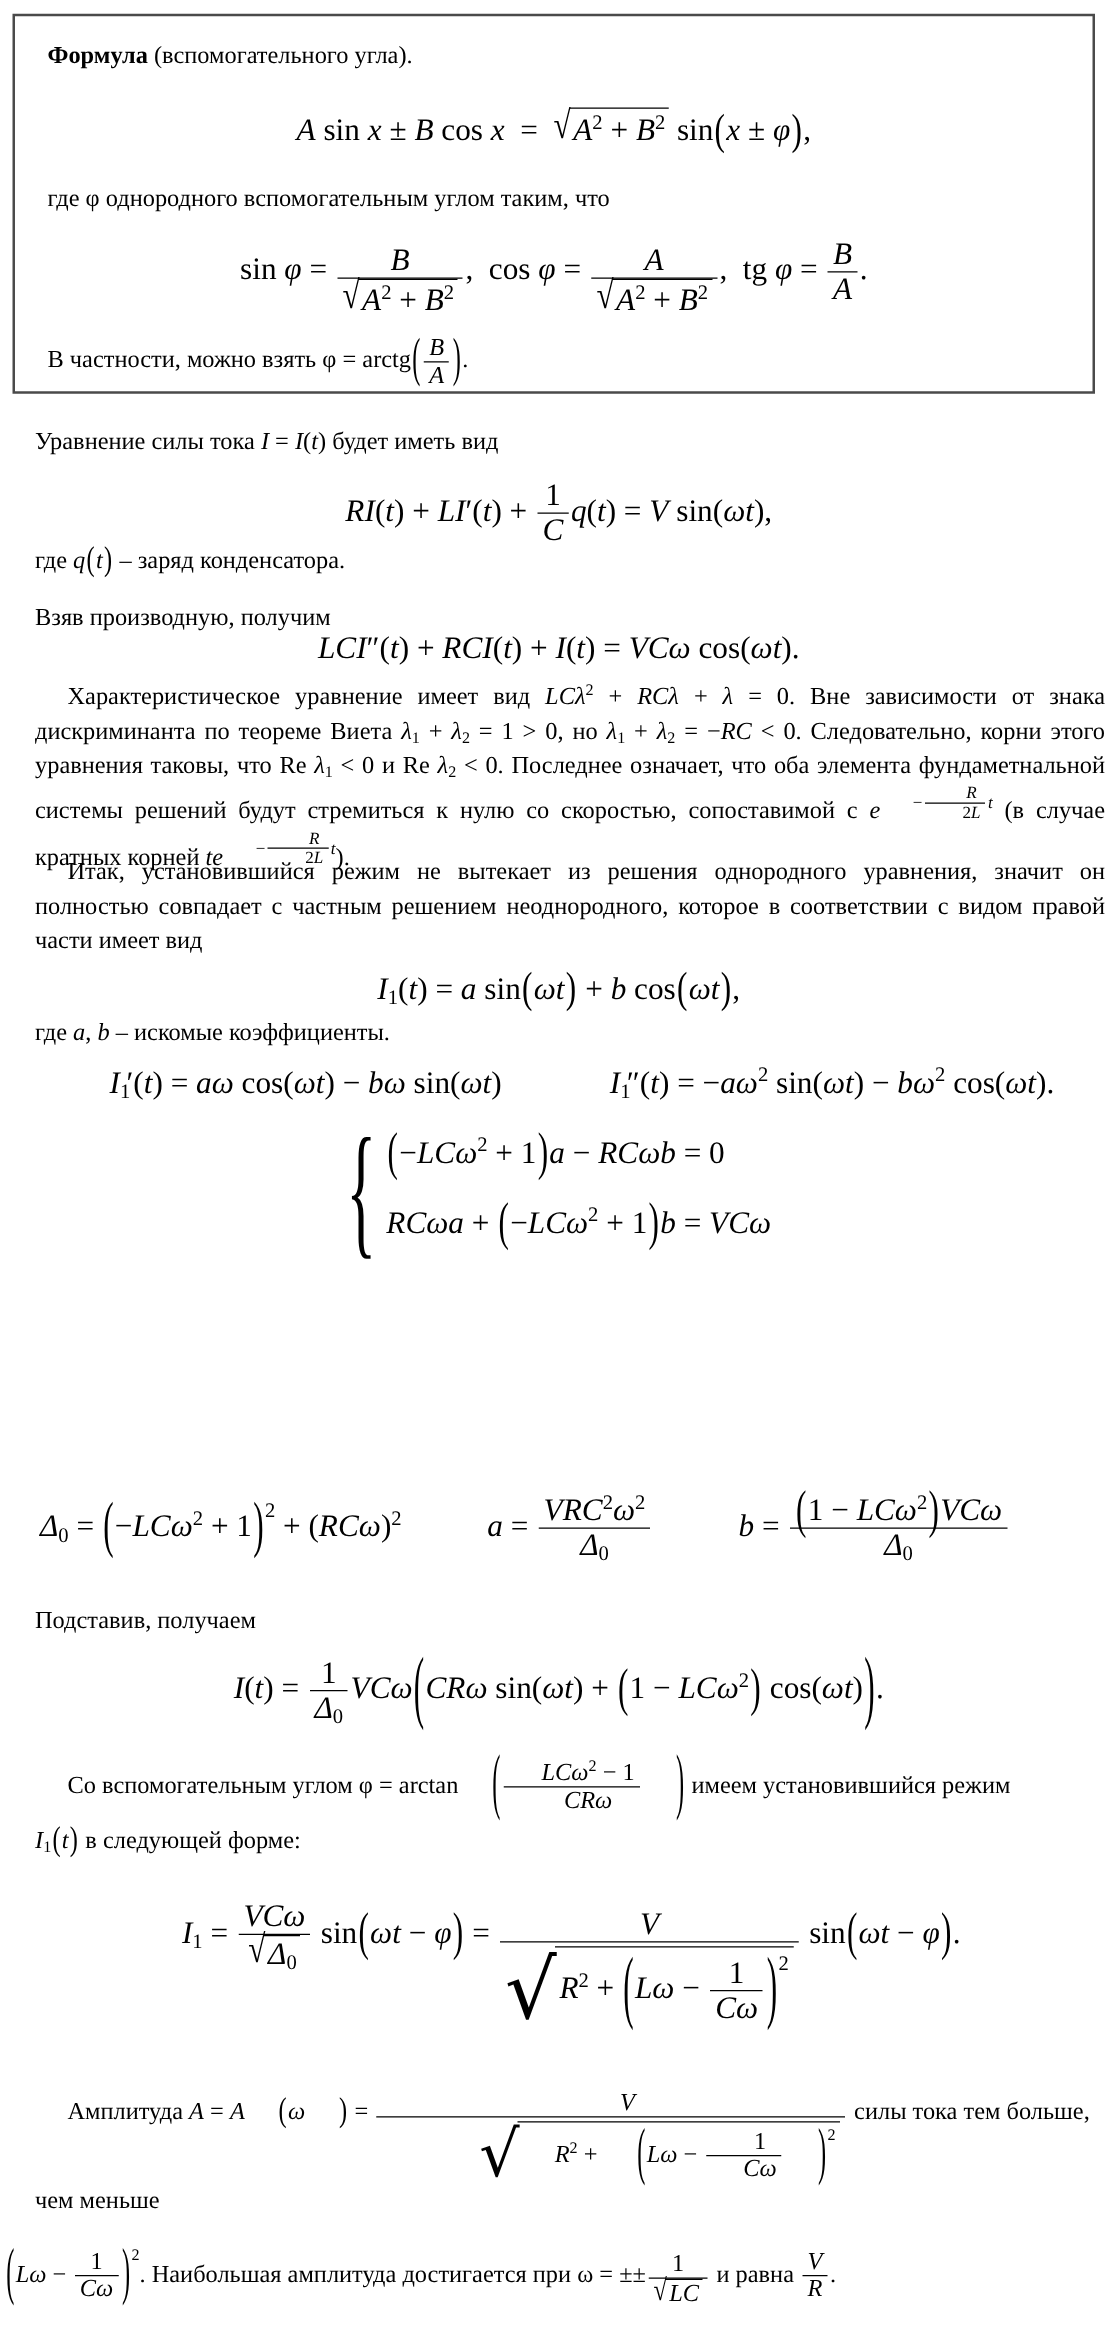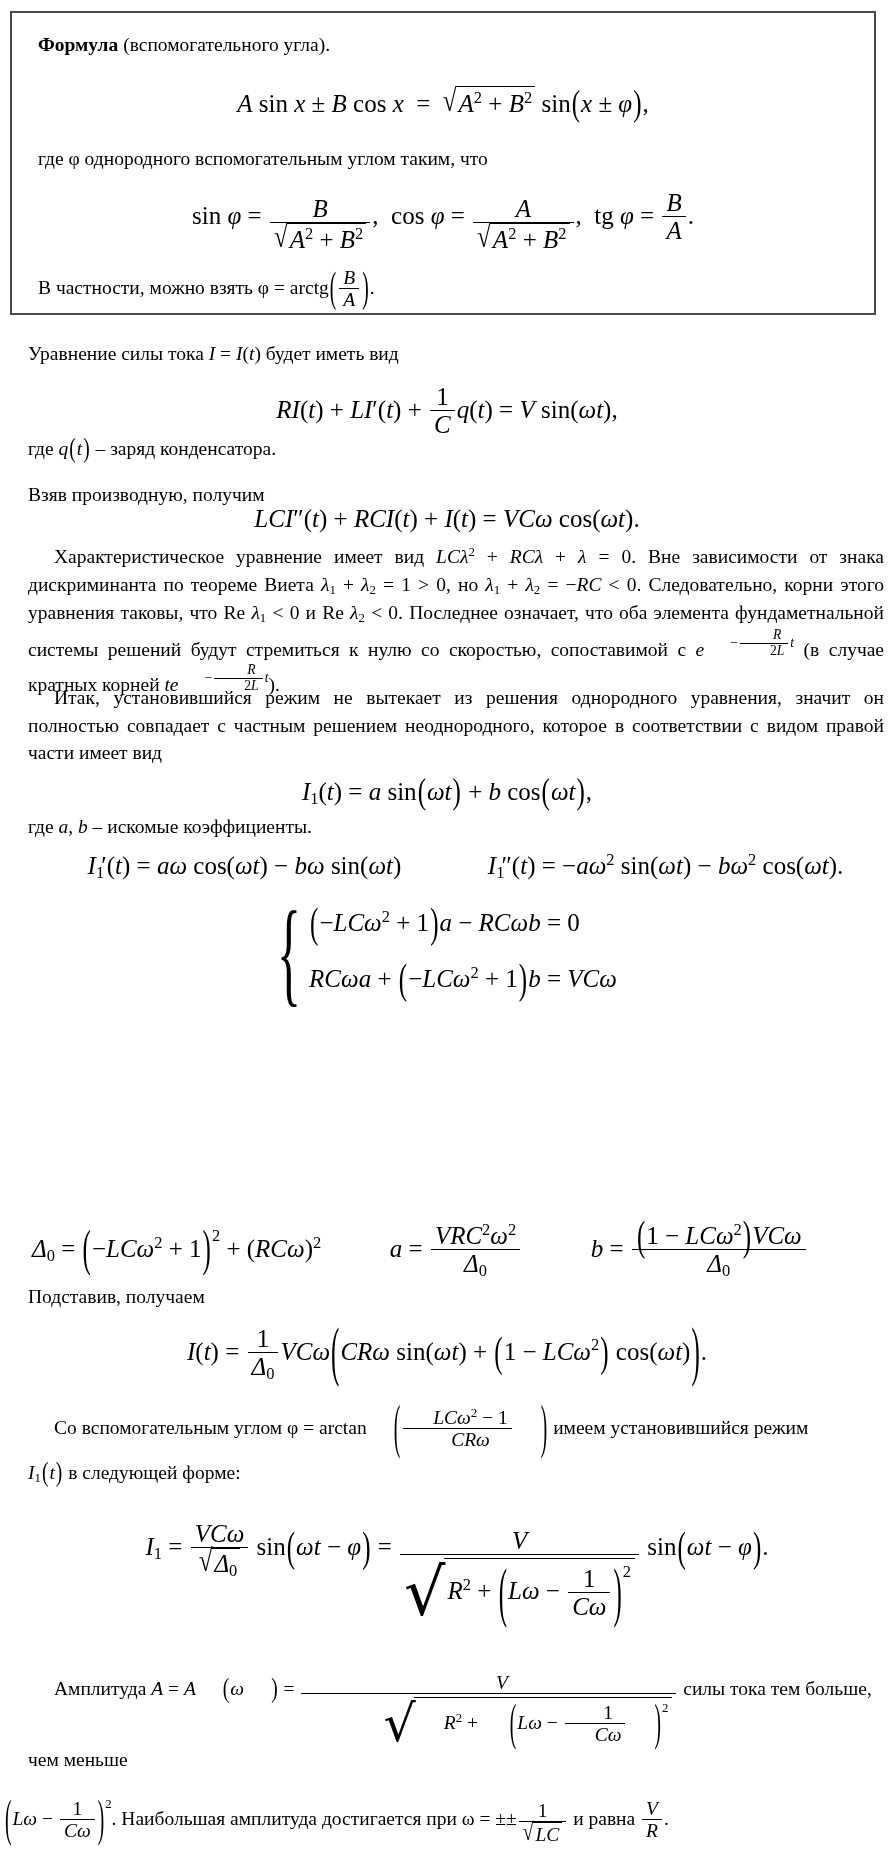--- a/index.html
+++ b/index.html
@@ -244,21 +244,21 @@
     <div class="eq">
       <span class="system">
         <span class="brace">{</span><span class="syslines">
           <span style="display:block;"><span class="pbig p17">(</span>−<span class="m">LCω</span><sup class="exn">2</sup> + 1<span class="pbig p17">)</span><span class="m">a</span> − <span class="m">RCωb</span> = 0</span>
           <span style="display:block;"><span class="m">RCωa</span> + <span class="pbig p17">(</span>−<span class="m">LCω</span><sup class="exn">2</sup> + 1<span class="pbig p17">)</span><span class="m">b</span> = <span class="m">VCω</span></span>
         </span>
       </span>
     </div>
   </div>
 
-  <div class="blk" style="top:1221px;">
+  <div class="blk" style="top:1193px;">
     <div class="eq" style="text-align:left; padding-left:32px;">
       <span>
         <span class="m">Δ</span><sub class="ix">0</sub> = <span class="pbig p20" style="transform:scaleY(2.0); display:inline-block; font-style:normal;">(</span>−<span class="m">LCω</span><sup class="exn">2</sup> + 1<span class="pbig p20" style="transform:scaleY(2.0); display:inline-block; font-style:normal;">)</span><sup class="exn" style="vertical-align:0.95em;">2</sup> + (<span class="m">RCω</span>)<sup class="exn">2</sup>
       </span>
       <span class="gap"></span>
       <span>
         <span class="m">a</span> =
         <span class="frac" style="vertical-align:-0.62em;">
           <span class="num"><span class="m">VRC</span><sup class="exn">2</sup><span class="m">ω</span><sup class="exn">2</sup></span>
           <span class="den"><span class="m">Δ</span><sub class="ix">0</sub></span>

